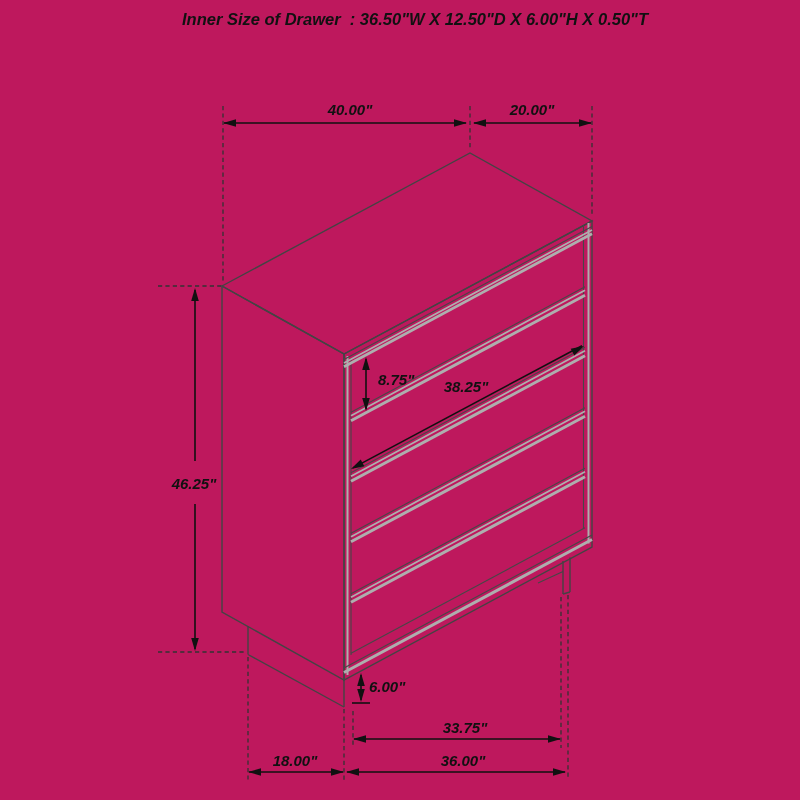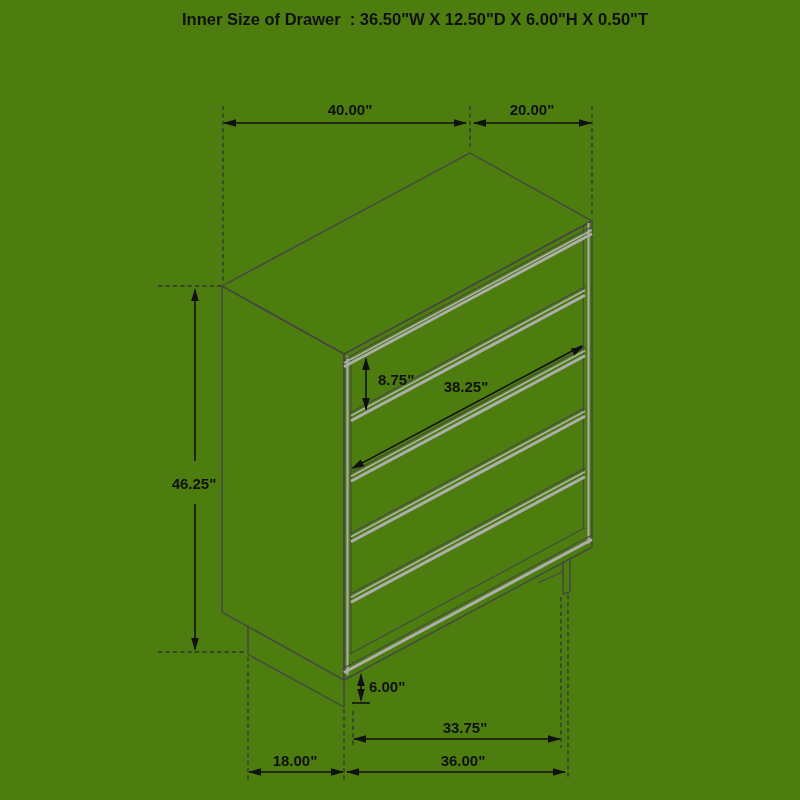--- a/index.html
+++ b/index.html
@@ -1,17 +1,17 @@
 <!DOCTYPE html>
 <html><head>
 <meta charset="utf-8">
 <style>
   html,body{margin:0;padding:0;background:#ffffff;}
-  .page{position:relative;width:800px;height:800px;background:#4d7c0f;overflow:hidden;
-        font-family:"Liberation Sans", sans-serif;}
+  .page{position:relative;width:800px;height:800px;background:#be185d;overflow:hidden;
+        font-family:"Liberation Sans", sans-serif;font-style:italic;}
   svg{position:absolute;left:0;top:0;}
   text{font-family:"Liberation Sans", sans-serif;font-weight:bold;fill:#111;}
   .dim-label{font-size:15px;}
   .title-label{font-size:16.5px;}
   .struct{stroke:#444;fill:none;stroke-width:1.4;stroke-linejoin:miter;}
   .struct-thin{stroke:#474747;fill:none;stroke-width:1.1;}
   .accent{stroke:#aeaeae;fill:none;}
   .dimline{stroke:#111;fill:none;stroke-width:1.6;}
   .dimhead{fill:#111;stroke:none;}
   .ext{stroke:#333;fill:none;stroke-width:1.3;stroke-dasharray:4.2 3.2;}

